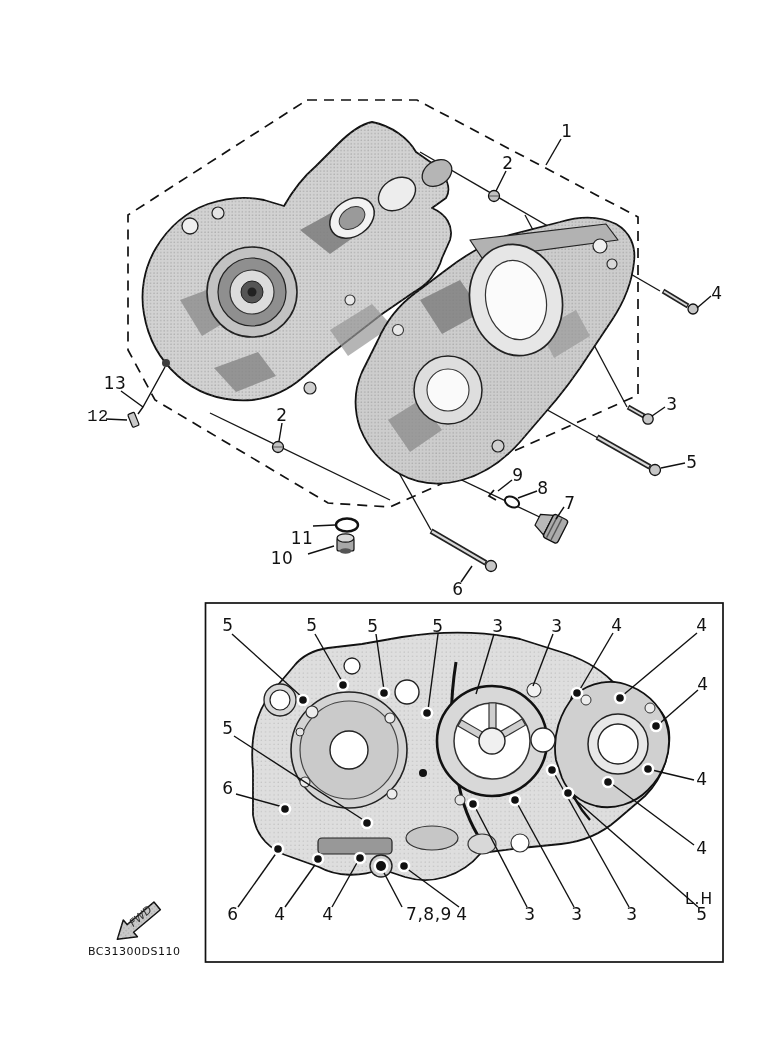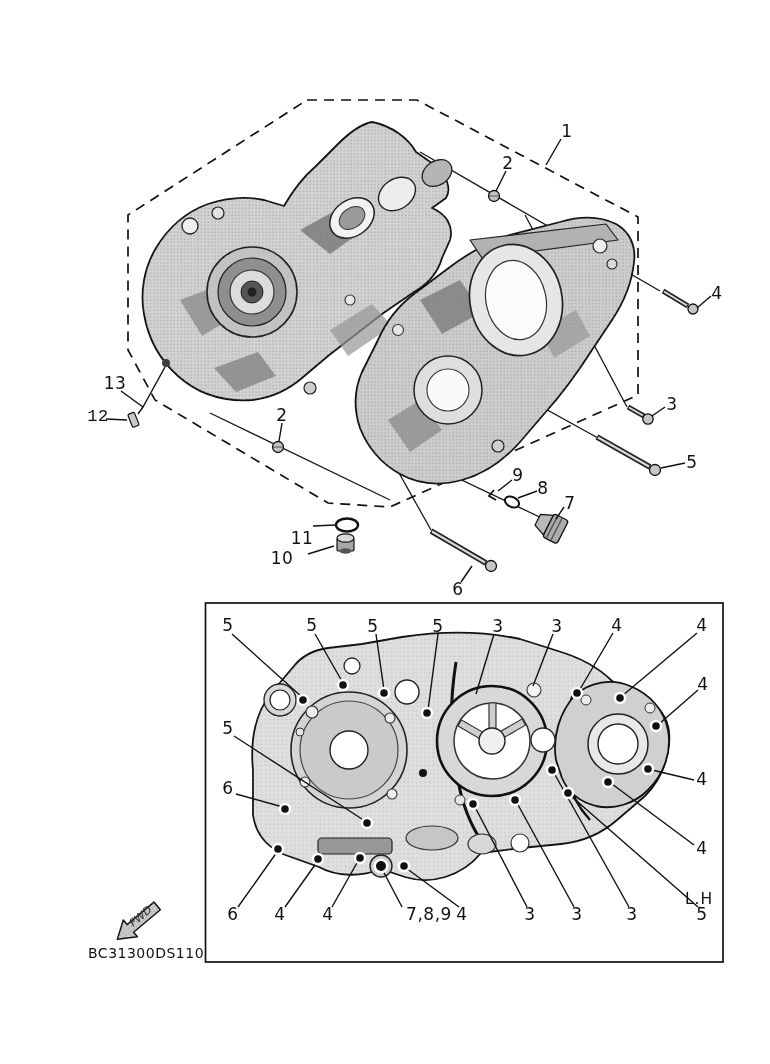--- a/index.html
+++ b/index.html
@@ -1,21 +1,21 @@
 <!DOCTYPE html>
 <html><head>
 <meta charset="utf-8">
 <style>
   html,body{margin:0;padding:0;background:#fff;}
   #page{position:relative;width:770px;height:1064px;background:#ffffff;overflow:hidden;
         font-family:"DejaVu Sans","Liberation Sans",sans-serif;color:#111;}
   #art{position:absolute;left:0;top:0;}
   .callout{position:absolute;transform:translate(-50%,-50%);font-size:17px;line-height:1;
            color:#111;white-space:nowrap;letter-spacing:0.5px;}
-  .code-label{position:absolute;font-size:14px;letter-spacing:0.5px;}
+  .code-label{position:absolute;font-size:11px;letter-spacing:0.5px;}
   .view-label{position:absolute;transform:translate(-50%,-50%);font-size:15.5px;letter-spacing:1px;}
 </style>
 </head>
 <body>
 <div id="page">
 
 <svg id="art" width="770" height="1064" viewBox="0 0 770 1064">
   <defs>
     <pattern id="ht" width="3.4" height="3.4" patternUnits="userSpaceOnUse">
       <circle cx="1" cy="1" r="0.72" fill="#8d8d8d"></circle>

